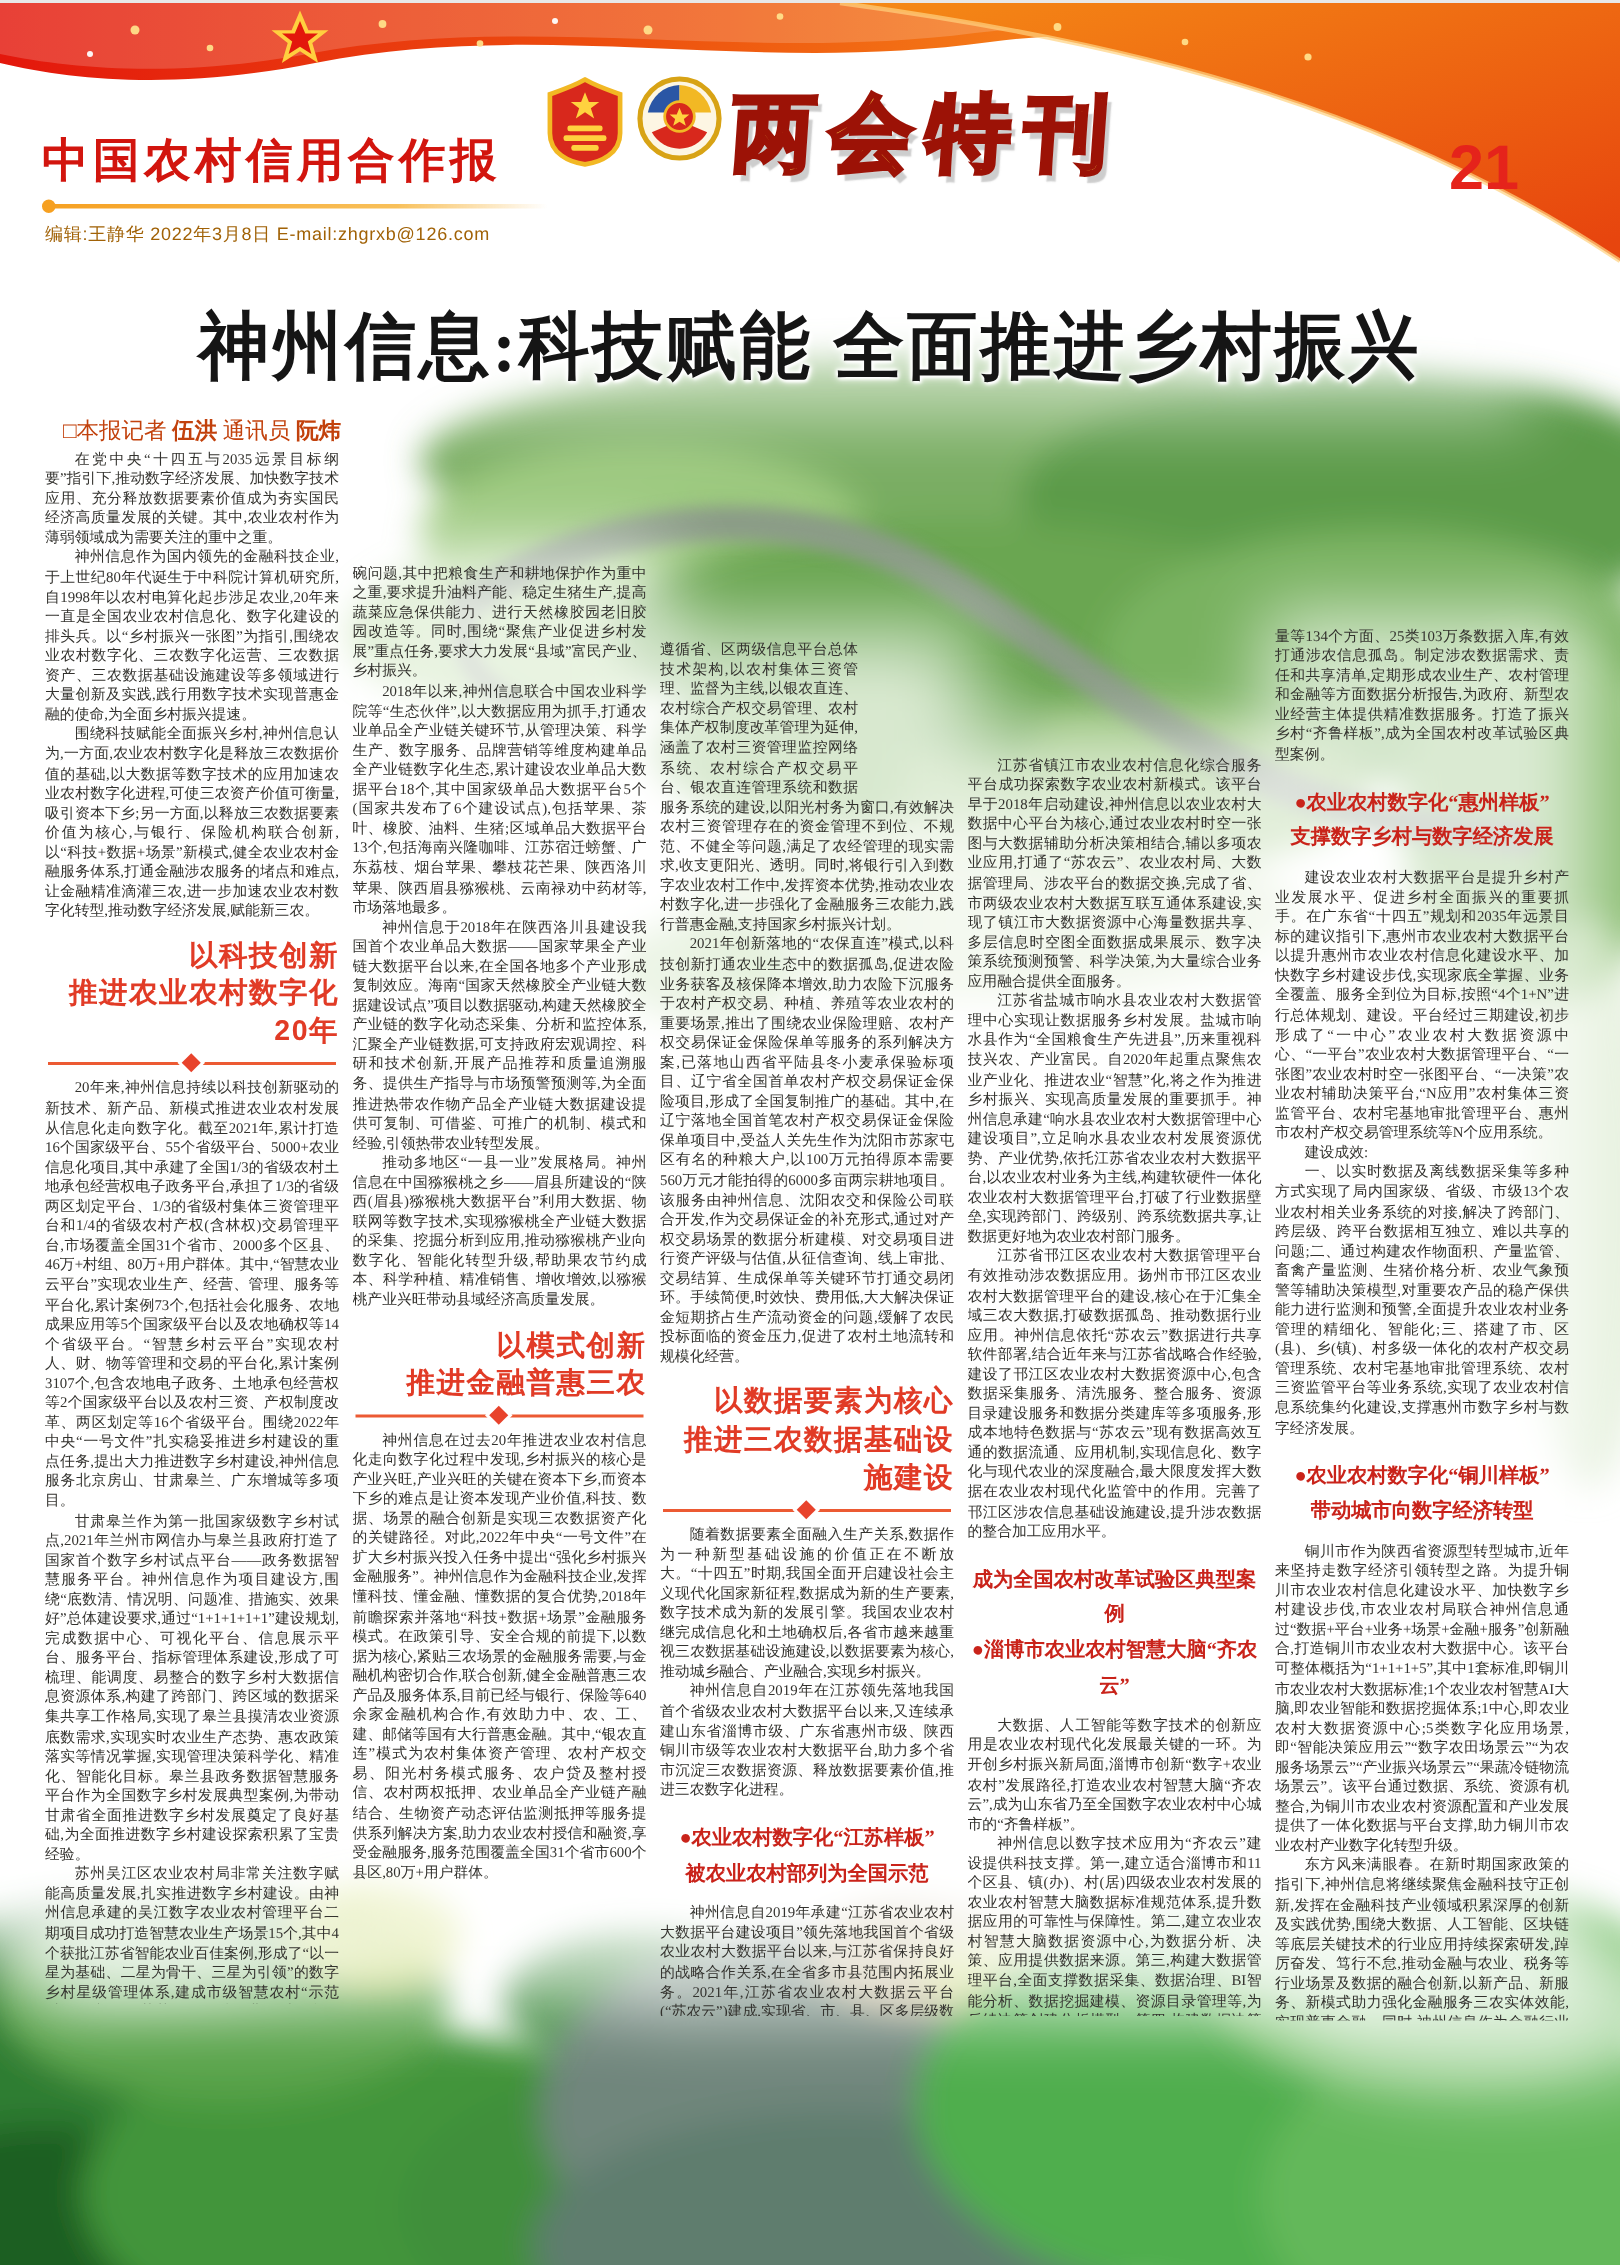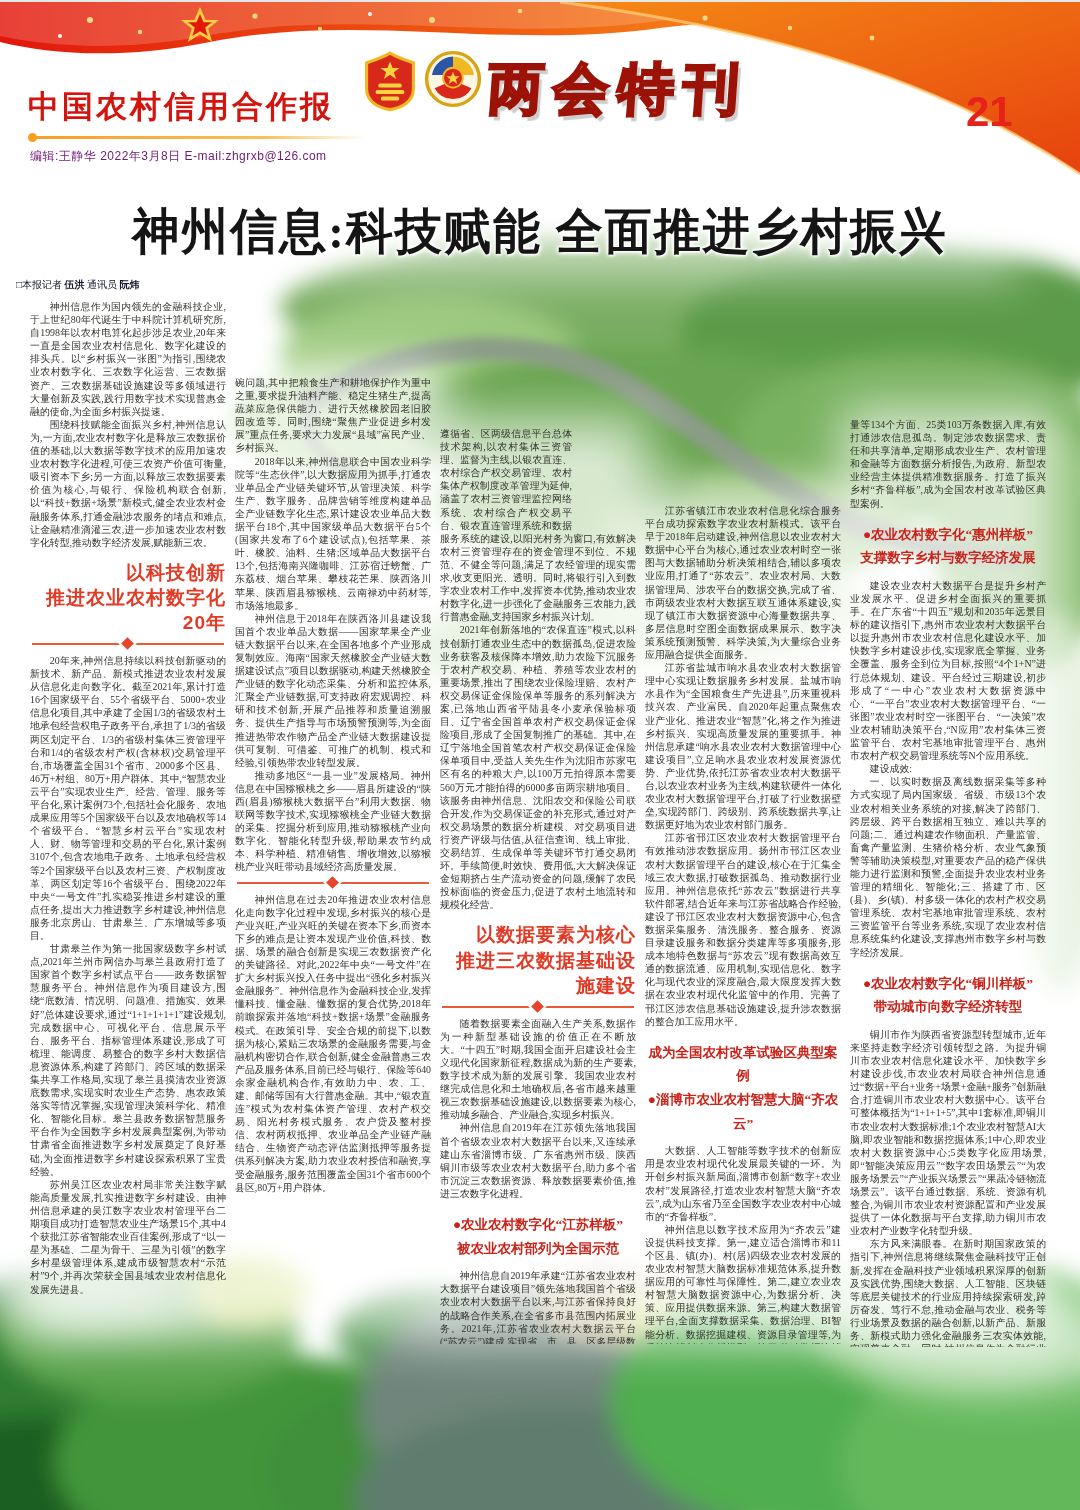--- a/index.html
+++ b/index.html
@@ -12,36 +12,36 @@
         font-family:"Liberation Serif","DejaVu Serif",serif;}
   
   #photo-bg{position:absolute;left:0;top:0;z-index:0;}
   
   #header-art{position:absolute;left:0;top:0;z-index:2;}
   .masthead{position:absolute;left:28px;top:84px;z-index:3;color:var(--masthead-red);
     font-family:"Liberation Sans","DejaVu Sans",sans-serif;font-weight:900;font-size:31px;letter-spacing:3px;}
   .masthead-rule{position:absolute;left:30px;top:134px;width:335px;height:3px;z-index:3;
     background:linear-gradient(to right,#f6a021,#f8c05a 70%,rgba(248,192,90,0));border-radius:2px;}
   .masthead-rule::before{content:'';position:absolute;left:-2px;top:-3px;width:9px;height:9px;border-radius:50%;background:#f6a021;}
-  .editor-line{position:absolute;left:30px;top:146px;z-index:3;color:#701a75;font-size:12px;
+  .editor-line{position:absolute;left:30px;top:146px;z-index:3;color:#a16207;font-size:12px;
     font-family:"Liberation Sans","DejaVu Sans",sans-serif;letter-spacing:.5px;}
   .emblem{position:absolute;z-index:3;}
   #emblem-nation{left:364px;top:48px;}
   #emblem-cppcc{left:424px;top:46px;}
   .special-title{position:absolute;left:488px;top:50px;z-index:3;
     font-family:"Liberation Sans","DejaVu Sans",sans-serif;font-weight:900;font-size:56px;letter-spacing:9px;
     color:var(--gold);-webkit-text-stroke:2.5px #9c1206;transform:skewX(-4deg);
     text-shadow:4px 5px 1px rgba(130,130,130,.4);white-space:nowrap;}
   .page-number{position:absolute;left:966px;top:86px;z-index:3;color:var(--pagenum-red);
     font-family:"Liberation Sans","DejaVu Sans",sans-serif;font-weight:900;font-size:42px;}
   
   .headline{position:absolute;left:0;top:198px;width:1080px;z-index:3;text-align:center;
     font-weight:900;font-size:47px;letter-spacing:2px;color:#151515;transform:scaleY(1.04);
     text-shadow:0 0 3px #fff,0 0 5px #fff,0 0 7px #fff,1px 1px 2px #fff,-1px -1px 2px #fff;white-space:nowrap;}
-  .byline{position:absolute;left:16px;top:276px;z-index:3;font-size:10px;color:#0f172a;}
+  .byline{position:absolute;left:42px;top:276px;z-index:3;font-size:15px;color:#c2410c;}
   .byline b{font-weight:bold;}
   
   .col{position:absolute;z-index:3;width:196px;overflow:hidden;color:var(--body-ink);
     font-size:9.9px;line-height:13.1px;text-align:justify;}
   #col1{left:30px;top:298px;height:1036px;}
   #col2{left:235px;top:374px;height:958px;}
   #col3{left:440px;top:425px;height:917px;}
   #col4{left:645px;top:502px;height:840px;}
   #col5{left:850px;top:416px;height:929px;}
   .para{margin:0;text-indent:2em;}
@@ -191,36 +191,41 @@
   <div class="headline">神州信息:科技赋能 全面推进乡村振兴</div>
 
   <div class="byline">
     <span>□本报记者</span>
     <b>伍洪</b>
     <span>通讯员</span>
     <b>阮炜</b>
   </div>
 
   <div id="col1" class="col">
+      <p class="para">在党中央“十四五与2035远景目标纲要”指引下,推动数字经济发展、加快数字技术应用、充分释放数据要素价值成为夯实国民经济高质量发展的关键。其中,农业农村作为薄弱领域成为需要关注的重中之重。</p>
       <p class="para">神州信息作为国内领先的金融科技企业,于上世纪80年代诞生于中科院计算机研究所,自1998年以农村电算化起步涉足农业,20年来一直是全国农业农村信息化、数字化建设的排头兵。以“乡村振兴一张图”为指引,围绕农业农村数字化、三农数字化运营、三农数据资产、三农数据基础设施建设等多领域进行大量创新及实践,践行用数字技术实现普惠金融的使命,为全面乡村振兴提速。</p>
       <p class="para">围绕科技赋能全面振兴乡村,神州信息认为,一方面,农业农村数字化是释放三农数据价值的基础,以大数据等数字技术的应用加速农业农村数字化进程,可使三农资产价值可衡量,吸引资本下乡;另一方面,以释放三农数据要素价值为核心,与银行、保险机构联合创新,以“科技+数据+场景”新模式,健全农业农村金融服务体系,打通金融涉农服务的堵点和难点,让金融精准滴灌三农,进一步加速农业农村数字化转型,推动数字经济发展,赋能新三农。</p>
       <div class="h2">
         <div>以科技创新</div>
         <div>推进农业农村数字化20年</div>
       </div>
       <div class="divider"></div>
       <p class="para">20年来,神州信息持续以科技创新驱动的新技术、新产品、新模式推进农业农村发展从信息化走向数字化。截至2021年,累计打造16个国家级平台、55个省级平台、5000+农业信息化项目,其中承建了全国1/3的省级农村土地承包经营权电子政务平台,承担了1/3的省级两区划定平台、1/3的省级村集体三资管理平台和1/4的省级农村产权(含林权)交易管理平台,市场覆盖全国31个省市、2000多个区县、46万+村组、80万+用户群体。其中,“智慧农业云平台”实现农业生产、经营、管理、服务等平台化,累计案例73个,包括社会化服务、农地成果应用等5个国家级平台以及农地确权等14个省级平台。“智慧乡村云平台”实现农村人、财、物等管理和交易的平台化,累计案例3107个,包含农地电子政务、土地承包经营权等2个国家级平台以及农村三资、产权制度改革、两区划定等16个省级平台。围绕2022年中央“一号文件”扎实稳妥推进乡村建设的重点任务,提出大力推进数字乡村建设,神州信息服务北京房山、甘肃皋兰、广东增城等多项目。</p>
       <p class="para">甘肃皋兰作为第一批国家级数字乡村试点,2021年兰州市网信办与皋兰县政府打造了国家首个数字乡村试点平台——政务数据智慧服务平台。神州信息作为项目建设方,围绕“底数清、情况明、问题准、措施实、效果好”总体建设要求,通过“1+1+1+1+1”建设规划,完成数据中心、可视化平台、信息展示平台、服务平台、指标管理体系建设,形成了可梳理、能调度、易整合的数字乡村大数据信息资源体系,构建了跨部门、跨区域的数据采集共享工作格局,实现了皋兰县摸清农业资源底数需求,实现实时农业生产态势、惠农政策落实等情况掌握,实现管理决策科学化、精准化、智能化目标。皋兰县政务数据智慧服务平台作为全国数字乡村发展典型案例,为带动甘肃省全面推进数字乡村发展奠定了良好基础,为全面推进数字乡村建设探索积累了宝贵经验。</p>
       <p class="para">苏州吴江区农业农村局非常关注数字赋能高质量发展,扎实推进数字乡村建设。由神州信息承建的吴江数字农业农村管理平台二期项目成功打造智慧农业生产场景15个,其中4个获批江苏省智能农业百佳案例,形成了“以一星为基础、二星为骨干、三星为引领”的数字乡村星级管理体系,建成市级智慧农村“示范村”9个,并再次荣获全国县域农业农村信息化发展先进县。</p>
     </div>
   <div id="col2" class="col">
       <p class="para noindent">碗问题,其中把粮食生产和耕地保护作为重中之重,要求提升油料产能、稳定生猪生产,提高蔬菜应急保供能力、进行天然橡胶园老旧胶园改造等。同时,围绕“聚焦产业促进乡村发展”重点任务,要求大力发展“县域”富民产业、乡村振兴。</p>
       <p class="para">2018年以来,神州信息联合中国农业科学院等“生态伙伴”,以大数据应用为抓手,打通农业单品全产业链关键环节,从管理决策、科学生产、数字服务、品牌营销等维度构建单品全产业链数字化生态,累计建设农业单品大数据平台18个,其中国家级单品大数据平台5个(国家共发布了6个建设试点),包括苹果、茶叶、橡胶、油料、生猪;区域单品大数据平台13个,包括海南兴隆咖啡、江苏宿迁螃蟹、广东荔枝、烟台苹果、攀枝花芒果、陕西洛川苹果、陕西眉县猕猴桃、云南禄劝中药材等,市场落地最多。</p>
       <p class="para">神州信息于2018年在陕西洛川县建设我国首个农业单品大数据——国家苹果全产业链大数据平台以来,在全国各地多个产业形成复制效应。海南“国家天然橡胶全产业链大数据建设试点”项目以数据驱动,构建天然橡胶全产业链的数字化动态采集、分析和监控体系,汇聚全产业链数据,可支持政府宏观调控、科研和技术创新,开展产品推荐和质量追溯服务、提供生产指导与市场预警预测等,为全面推进热带农作物产品全产业链大数据建设提供可复制、可借鉴、可推广的机制、模式和经验,引领热带农业转型发展。</p>
       <p class="para">推动多地区“一县一业”发展格局。神州信息在中国猕猴桃之乡——眉县所建设的“陕西(眉县)猕猴桃大数据平台”利用大数据、物联网等数字技术,实现猕猴桃全产业链大数据的采集、挖掘分析到应用,推动猕猴桃产业向数字化、智能化转型升级,帮助果农节约成本、科学种植、精准销售、增收增效,以猕猴桃产业兴旺带动县域经济高质量发展。</p>
+      <div class="h2">
+        <div>以模式创新</div>
+        <div>推进金融普惠三农</div>
+      </div>
       <div class="divider"></div>
       <p class="para">神州信息在过去20年推进农业农村信息化走向数字化过程中发现,乡村振兴的核心是产业兴旺,产业兴旺的关键在资本下乡,而资本下乡的难点是让资本发现产业价值,科技、数据、场景的融合创新是实现三农数据资产化的关键路径。对此,2022年中央“一号文件”在扩大乡村振兴投入任务中提出“强化乡村振兴金融服务”。神州信息作为金融科技企业,发挥懂科技、懂金融、懂数据的复合优势,2018年前瞻探索并落地“科技+数据+场景”金融服务模式。在政策引导、安全合规的前提下,以数据为核心,紧贴三农场景的金融服务需要,与金融机构密切合作,联合创新,健全金融普惠三农产品及服务体系,目前已经与银行、保险等640余家金融机构合作,有效助力中、农、工、建、邮储等国有大行普惠金融。其中,“银农直连”模式为农村集体资产管理、农村产权交易、阳光村务模式服务、农户贷及整村授信、农村两权抵押、农业单品全产业链产融结合、生物资产动态评估监测抵押等服务提供系列解决方案,助力农业农村授信和融资,享受金融服务,服务范围覆盖全国31个省市600个县区,80万+用户群体。</p>
     </div>
   <div id="col3" class="col">
       <p class="para noindent"><span class="wrapspacer"></span>遵循省、区两级信息平台总体技术架构,以农村集体三资管理、监督为主线,以银农直连、农村综合产权交易管理、农村集体产权制度改革管理为延伸,涵盖了农村三资管理监控网络系统、农村综合产权交易平台、银农直连管理系统和数据服务系统的建设,以阳光村务为窗口,有效解决农村三资管理存在的资金管理不到位、不规范、不健全等问题,满足了农经管理的现实需求,收支更阳光、透明。同时,将银行引入到数字农业农村工作中,发挥资本优势,推动农业农村数字化,进一步强化了金融服务三农能力,践行普惠金融,支持国家乡村振兴计划。</p>
       <p class="para">2021年创新落地的“农保直连”模式,以科技创新打通农业生态中的数据孤岛,促进农险业务获客及核保降本增效,助力农险下沉服务于农村产权交易、种植、养殖等农业农村的重要场景,推出了围绕农业保险理赔、农村产权交易保证金保险保单等服务的系列解决方案,已落地山西省平陆县冬小麦承保验标项目、辽宁省全国首单农村产权交易保证金保险项目,形成了全国复制推广的基础。其中,在辽宁落地全国首笔农村产权交易保证金保险保单项目中,受益人关先生作为沈阳市苏家屯区有名的种粮大户,以100万元拍得原本需要560万元才能拍得的6000多亩两宗耕地项目。该服务由神州信息、沈阳农交和保险公司联合开发,作为交易保证金的补充形式,通过对产权交易场景的数据分析建模、对交易项目进行资产评级与估值,从征信查询、线上审批、交易结算、生成保单等关键环节打通交易闭环。手续简便,时效快、费用低,大大解决保证金短期挤占生产流动资金的问题,缓解了农民投标面临的资金压力,促进了农村土地流转和规模化经营。</p>
       <div class="h2">
         <div>以数据要素为核心</div>
         <div>推进三农数据基础设施建设</div>
       </div>

